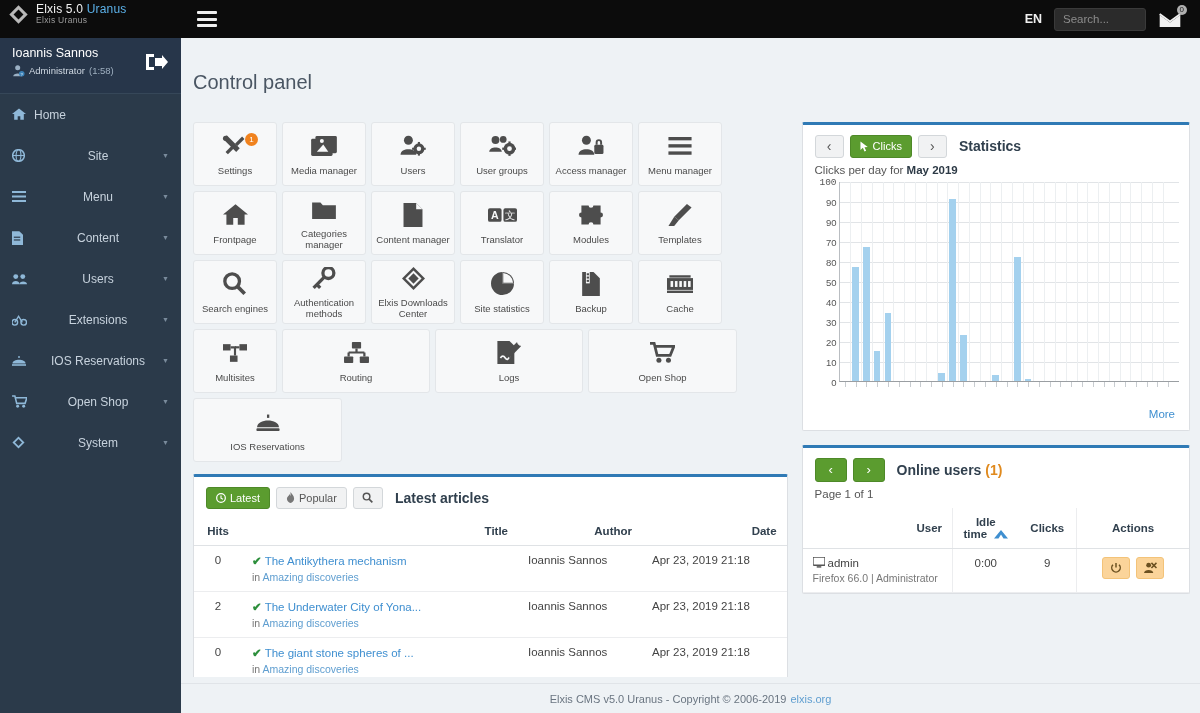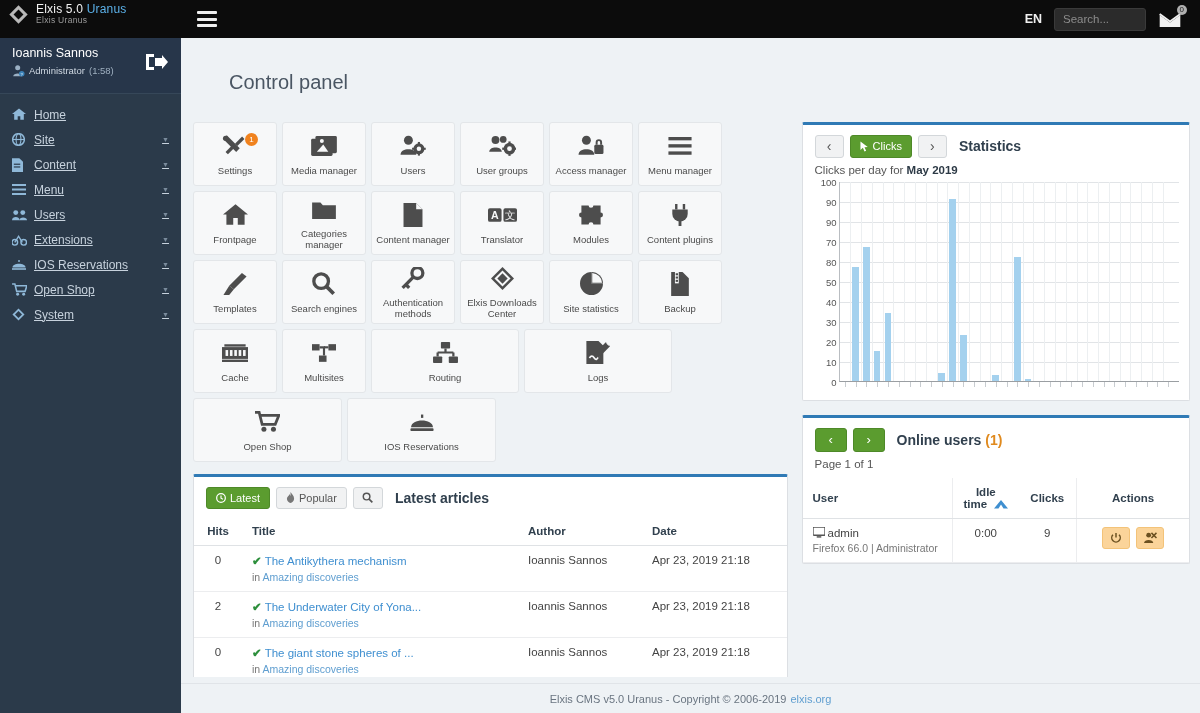--- a/index.html
+++ b/index.html
@@ -43,31 +43,31 @@
   #sidebar { position:absolute; top:38px; left:0; width:181px; height:675px; background:#2b3a4a; }
   #userbox { height:56px; border-bottom:1px solid #364759; position:relative; padding:8px 12px 0 12px;
      background:#27364, background:#27364a; }
   #userbox { background:#27364a; }
   #uname { color:#fff; font-size:12.5px; }
   #urole { color:#b9c6d3; font-size:9.5px; margin-top:4px; display:flex; align-items:center; gap:4px;}
   #urole .t { color:#cfd8e2; }
   #urole .paren { color:#9fb0c0; }
   #logout { position:absolute; right:12px; top:13px; width:26px; height:22px; cursor:pointer; }
   .navitem { height:25px; display:flex; align-items:center; padding:0 12px; cursor:pointer;
-     color:#c7d2dd; font-size:12px;text-decoration:underline; }
+     color:#c7d2dd; font-size:12px; }
   .navitem .ni { width:22px; display:flex; align-items:center; color:#8fb8d8; }
   .navitem .nlabel { flex:1; }
   .navitem .caret { font-size:7px; color:#7a8b9c; }
   #nav { padding-top: 8px; }
-  .navitem + .navitem { margin-top:0; }
+  .navitem + .navitem { margin-top:16px;text-align:center; }
   #nav .navitem { height:25px; }
 
   
   #main { position:absolute; top:38px; left:181px; width:1019px; height:675px; }
-  #pagetitle { font-size:20px; color:#4a5663; font-weight:normal; padding:20px 0 14px 12px;margin-left:36px; }
+  #pagetitle { font-size:20px; color:#4a5663; font-weight:normal; padding:20px 0 14px 12px; }
 
   #cols { display:flex; padding:0 10px 0 12px; gap:14px; }
   #leftcol { width: 600px; }
   #rightcol { width: 392px; }
 
   
   #tiles { display:flex; flex-wrap:wrap; gap:5px; }
   .tile { width:84px; height:64px; background:#f7f8f9; border:1px solid #e3e6e9; border-radius:3px;
     display:flex; flex-direction:column; align-items:center; justify-content:center;
     cursor:pointer; position:relative; }
@@ -101,21 +101,21 @@
      border-left:1px solid #b9bdc1; border-bottom:1px solid #9a9ea2; }
   .hgrid { position:absolute; left:0; right:0; height:1px; background:#e1e4e7; }
   .vgrid { position:absolute; top:0; bottom:0; width:1px; background:#eceff1; }
   .bar { position:absolute; bottom:0; background:#a4d1ee; }
   .tick { position:absolute; top:200px; width:1px; height:5px; background:#c8ccd0; }
   #morewrap { text-align:right; padding:4px 14px 8px 0; }
   #morelink { color:#3f8fd0; font-size:11.5px; cursor:pointer; }
 
   
   table { width:100%; border-collapse:collapse; }
-  th { font-size:11.5px; color:#31404e; text-align:left; padding:8px 10px; border-bottom:1px solid #dfe2e5;
+  th { font-size:11.5px; color:#31404e; text-align:right; padding:8px 10px; border-bottom:1px solid #dfe2e5;
     font-weight:bold; }
   td { font-size:11.5px; color:#444; padding:8px 10px; border-bottom:1px solid #ecedef; vertical-align:top; }
   .artlink { color:#3f8fd0; }
   .check { color:#2d8f3c; font-weight:bold; margin-right:3px; }
   .subin { font-size:10.5px; color:#777; margin-top:3px; }
   .subin a { color:#5f9ed0; }
 
   #latest-head { padding:10px 12px 8px 12px; display:flex; align-items:center; gap:6px; }
   #articles-table td:first-child, #articles-table th:first-child { text-align:center; width:48px; }
   #articles-table th:nth-child(2) { width:276px; }
@@ -202,38 +202,38 @@
             <circle cx="7" cy="7" r="6.3" fill="none" stroke="#8fb8d8" stroke-width="1.6"></circle>
             <ellipse cx="7" cy="7" rx="2.6" ry="6.3" fill="none" stroke="#8fb8d8" stroke-width="1.2"></ellipse>
             <line x1="0.7" y1="7" x2="13.3" y2="7" stroke="#8fb8d8" stroke-width="1.2"></line>
           </svg>
         </span>
       <span class="nlabel">Site</span>
       <span class="caret">▼</span>
     </div>
     <div class="navitem">
       <span class="ni">
+          <svg width="14" height="11" viewBox="0 0 14 11">
+            <rect y="0" width="14" height="2" fill="#8fb8d8"></rect>
+            <rect y="4.5" width="14" height="2" fill="#8fb8d8"></rect>
+            <rect y="9" width="14" height="2" fill="#8fb8d8"></rect>
+          </svg>
+        </span>
+      <span class="nlabel">Menu</span>
+      <span class="caret">▼</span>
+    </div>
+    <div class="navitem">
+      <span class="ni">
           <svg width="11" height="14" viewBox="0 0 12 15">
             <path d="M0 0 H8 L12 4 V15 H0 Z" fill="#8fb8d8"></path>
             <rect x="2" y="6" width="7" height="1.3" fill="#2b3a4a"></rect>
             <rect x="2" y="9" width="7" height="1.3" fill="#2b3a4a"></rect>
           </svg>
         </span>
       <span class="nlabel">Content</span>
-      <span class="caret">▼</span>
-    </div>
-    <div class="navitem">
-      <span class="ni">
-          <svg width="14" height="11" viewBox="0 0 14 11">
-            <rect y="0" width="14" height="2" fill="#8fb8d8"></rect>
-            <rect y="4.5" width="14" height="2" fill="#8fb8d8"></rect>
-            <rect y="9" width="14" height="2" fill="#8fb8d8"></rect>
-          </svg>
-        </span>
-      <span class="nlabel">Menu</span>
       <span class="caret">▼</span>
     </div>
     <div class="navitem">
       <span class="ni">
           <svg width="15" height="12" viewBox="0 0 16 12">
             <circle cx="4" cy="3.4" r="2.6" fill="#8fb8d8"></circle>
             <circle cx="11.5" cy="3.4" r="2.6" fill="#8fb8d8"></circle>
             <path d="M0 11.5 C0 7 8 7 8 11.5 Z" fill="#8fb8d8"></path>
             <path d="M7.8 11.5 C7.8 7.6 16 7.6 16 11.5 Z" fill="#8fb8d8"></path>
           </svg>
@@ -405,31 +405,20 @@
             </span>
             <span class="tlabel">Translator</span>
           </div>
           <div class="tile">
             <span class="ticon">
               <svg width="24" height="20" viewBox="0 0 20 16">
                 <path d="M2 0 H8 a2 2 0 0 0 4 0 H18 V6 a2 2 0 0 1 0 4 V16 H12 a2 2 0 0 0 -4 0 H2 V10 a2 2 0 0 1 0 -4 Z" fill="#4d4d4d"></path>
               </svg>
             </span>
             <span class="tlabel">Modules</span>
-          </div>
-          <div class="tile">
-            <span class="ticon">
-              <svg width="22" height="22" viewBox="0 0 16 20">
-                <rect x="3.5" y="0" width="2.2" height="5" fill="#4d4d4d"></rect>
-                <rect x="10.5" y="0" width="2.2" height="5" fill="#4d4d4d"></rect>
-                <path d="M1 5 H15 V9 a7 7 0 0 1 -14 0 Z" fill="#4d4d4d"></path>
-                <rect x="6.7" y="15" width="2.6" height="5" fill="#4d4d4d"></rect>
-              </svg>
-            </span>
-            <span class="tlabel">Content plugins</span>
           </div>
           <div class="tile">
             <span class="ticon">
               <svg width="24" height="22" viewBox="0 0 20 19">
                 <path d="M16 0 L20 3 L9 14 L5 11 Z" fill="#4d4d4d"></path>
                 <path d="M5 11 L9 14 L5 19 L0 19 Z" fill="#4d4d4d"></path>
               </svg>
             </span>
             <span class="tlabel">Templates</span>
           </div>
@@ -630,21 +619,21 @@
             <span>Clicks</span>
           </div>
           <div class="btn btn-grey" style="width:29px;height:23px;font-size:14px;">
               <span>›</span>
             </div>
           <div class="panel-title">Statistics</div>
         </div>
         <div id="statsub"><span>Clicks per day for </span><b>May 2019</b></div>
         <div id="chartwrap">
           <div id="yaxis">
-              <div class="ylab" style="top: 0px;">100</div>
+              <div class="ylab" style="top: 0px; font-family: Liberation Mono, monospace;">100</div>
               <div class="ylab" style="top: 20px;">90</div>
               <div class="ylab" style="top: 40px;">90</div>
               <div class="ylab" style="top: 60px;">70</div>
               <div class="ylab" style="top: 80px;">80</div>
               <div class="ylab" style="top: 100px;">50</div>
               <div class="ylab" style="top: 120px;">40</div>
               <div class="ylab" style="top: 140px;">30</div>
               <div class="ylab" style="top: 160px;">20</div>
               <div class="ylab" style="top: 180px;">10</div>
               <div class="ylab" style="top: 200px;">0</div>
@@ -726,20 +715,21 @@
               <div class="bar" title="4: 15" style="left: 34.2619px; width: 6.68px; height: 30px; background: rgb(164, 209, 238);"></div>
               <div class="bar" title="5: 34" style="left: 45.0361px; width: 6.68px; height: 68px; background: rgb(164, 209, 238);"></div>
               <div class="bar" title="10: 4" style="left: 98.9071px; width: 6.68px; height: 8px; background: rgb(164, 209, 238);"></div>
               <div class="bar" title="11: 91" style="left: 109.681px; width: 6.68px; height: 182px; background: rgb(164, 209, 238);"></div>
               <div class="bar" title="12: 23" style="left: 120.455px; width: 6.68px; height: 46px; background: rgb(164, 209, 238);"></div>
               <div class="bar" title="15: 3" style="left: 152.778px; width: 6.68px; height: 6px; background: rgb(164, 209, 238);"></div>
               <div class="bar" title="17: 62" style="left: 174.326px; width: 6.68px; height: 124px; background: rgb(164, 209, 238);"></div>
               <div class="bar" title="18: 1" style="left: 185.101px; width: 6.68px; height: 2px; background: rgb(164, 209, 238);"></div>
             </div>
         </div>
+        <div id="morewrap"><span id="morelink">More</span></div>
       </div>
 
       <div class="panel" style="margin-top:14px;">
         <div class="panel-head">
           <div class="btn btn-green-sq">
               <span>‹</span>
             </div>
           <div class="btn btn-green-sq">
               <span>›</span>
             </div>

